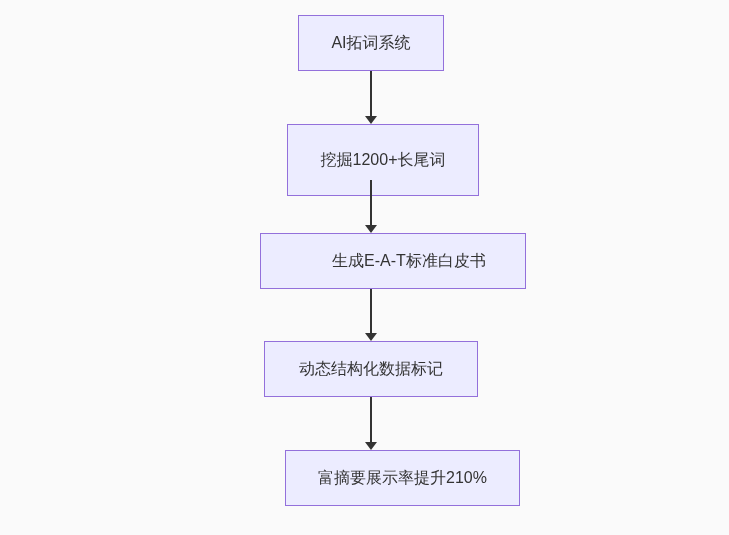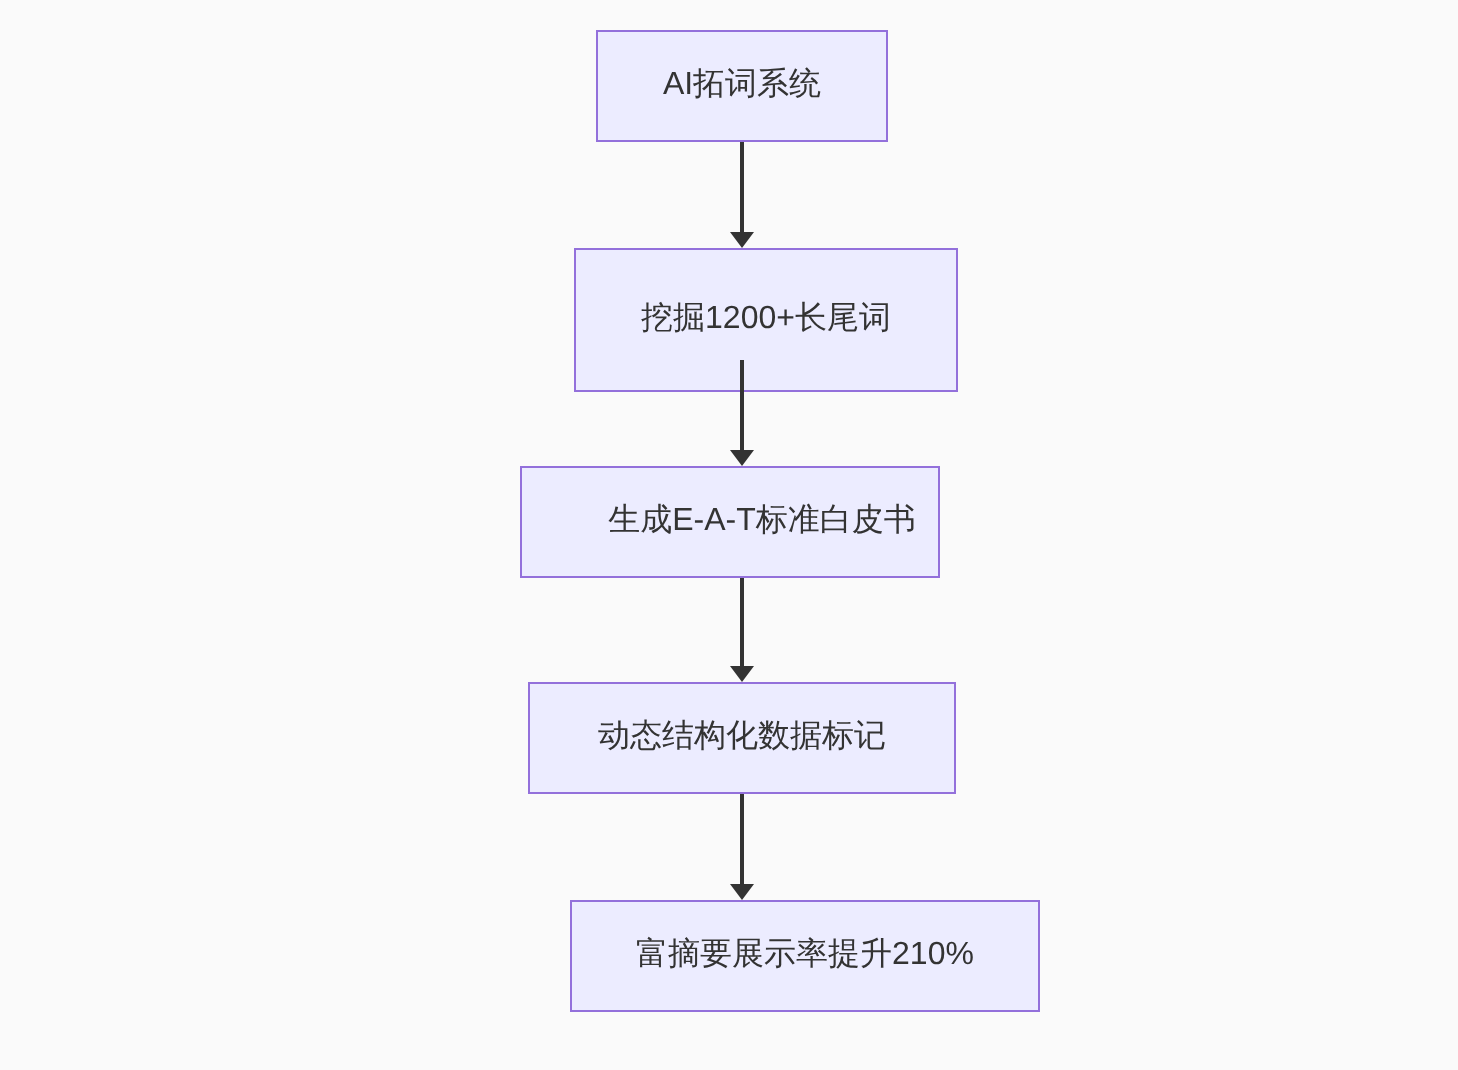--- a/index.html
+++ b/index.html
@@ -29,21 +29,21 @@
     color:var(--text);
     font-size:16px;
     display:flex;
     align-items:center;
     justify-content:center;
     text-align:center;
     line-height:1.2;
   }
   .n0{left:298px;top:15px;width:146px;height:56px;}
   .n1{left:275px;top:124px;width:192px;height:72px;margin-left:12px;}
-  .n2{left:260px;top:233px;width:210px;height:56px;padding-left:32px;}
+  .n2{left:260px;top:233px;width:266px;height:56px;padding-left:32px;}
   .n3{left:264px;top:341px;width:214px;height:56px;}
   .n4{left:253px;top:450px;width:235px;height:56px;margin-left:32px;}
   .edge{
     position:absolute;
     left:365px;
     width:12px;
     display:flex;
     flex-direction:column;
     align-items:center;
   }

